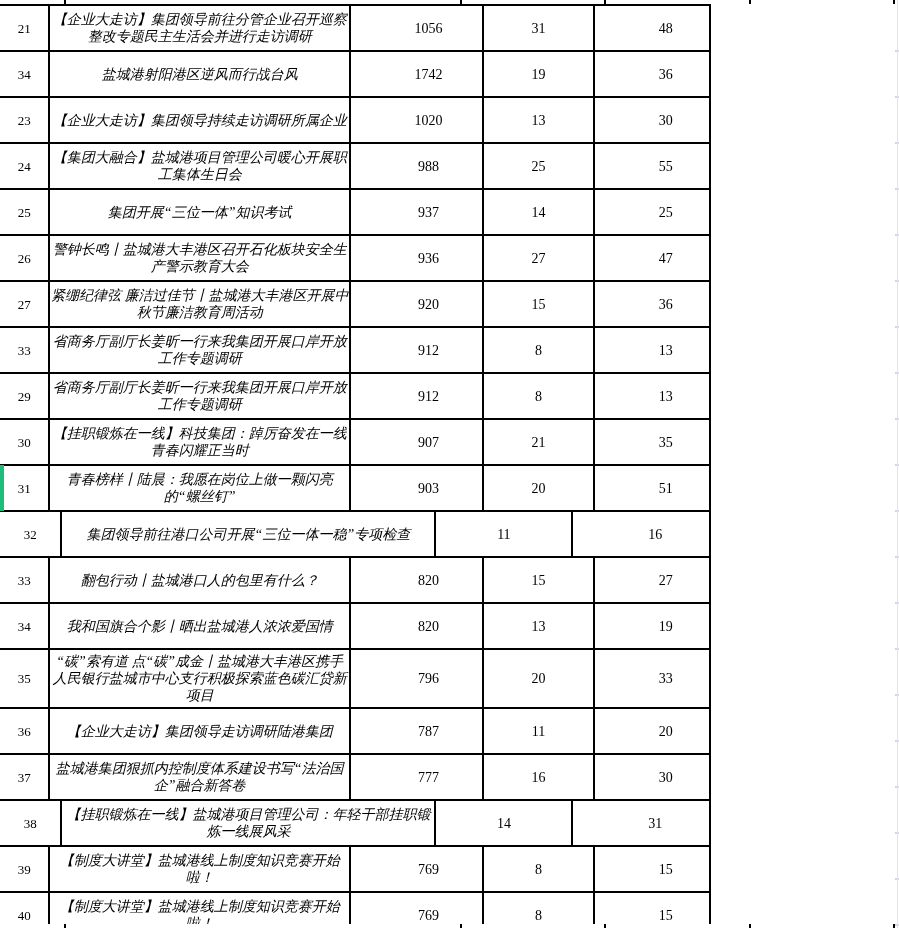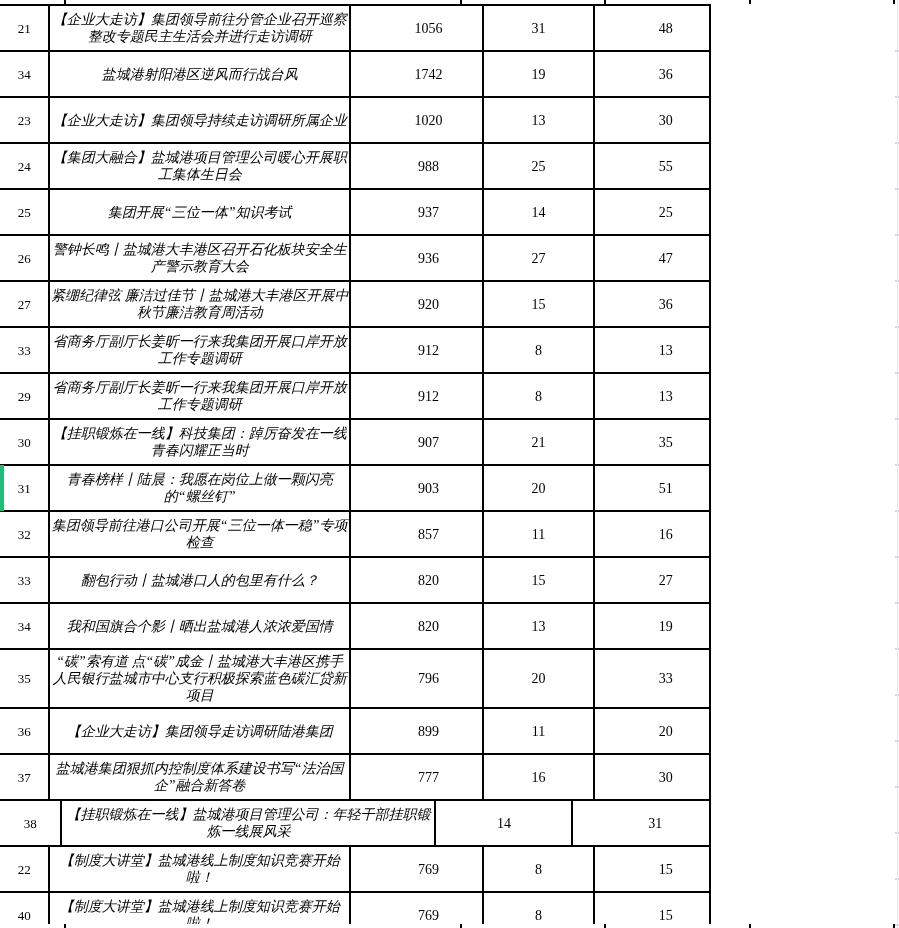--- a/index.html
+++ b/index.html
@@ -142,21 +142,20 @@
     <div class="cell c-no">31</div>
     <div class="cell c-title">青春榜样丨陆晨：我愿在岗位上做一颗闪亮的“螺丝钉”</div>
     <div class="cell c-v1">903</div>
     <div class="cell c-v2">20</div>
     <div class="cell c-v3">51</div>
   <div class="row-marker"></div>
       </div>
       <div class="row">
     <div class="cell c-no">32</div>
     <div class="cell c-title">集团领导前往港口公司开展“三位一体一稳”专项检查</div>
-    <div class="cell c-v1">857</div>
     <div class="cell c-v2">11</div>
     <div class="cell c-v3">16</div>
   </div>
       <div class="row">
     <div class="cell c-no">33</div>
     <div class="cell c-title">翻包行动丨盐城港口人的包里有什么？</div>
     <div class="cell c-v1">820</div>
     <div class="cell c-v2">15</div>
     <div class="cell c-v3">27</div>
   </div>
@@ -170,39 +169,39 @@
       <div class="row">
     <div class="cell c-no">35</div>
     <div class="cell c-title">“碳”索有道 点“碳”成金丨盐城港大丰港区携手人民银行盐城市中心支行积极探索蓝色碳汇贷新项目</div>
     <div class="cell c-v1">796</div>
     <div class="cell c-v2">20</div>
     <div class="cell c-v3">33</div>
   </div>
       <div class="row">
     <div class="cell c-no">36</div>
     <div class="cell c-title">【企业大走访】集团领导走访调研陆港集团</div>
-    <div class="cell c-v1">899</div>
+    <div class="cell c-v1">787</div>
     <div class="cell c-v2">11</div>
     <div class="cell c-v3">20</div>
   </div>
       <div class="row">
     <div class="cell c-no">37</div>
     <div class="cell c-title">盐城港集团狠抓内控制度体系建设书写“法治国企”融合新答卷</div>
     <div class="cell c-v1">777</div>
     <div class="cell c-v2">16</div>
     <div class="cell c-v3">30</div>
   </div>
       <div class="row">
     <div class="cell c-no">38</div>
     <div class="cell c-title">【挂职锻炼在一线】盐城港项目管理公司：年轻干部挂职锻炼一线展风采</div>
     <div class="cell c-v2">14</div>
     <div class="cell c-v3">31</div>
   </div>
       <div class="row">
-    <div class="cell c-no">22</div>
+    <div class="cell c-no">39</div>
     <div class="cell c-title">【制度大讲堂】盐城港线上制度知识竞赛开始啦！</div>
     <div class="cell c-v1">769</div>
     <div class="cell c-v2">8</div>
     <div class="cell c-v3">15</div>
   </div>
       <div class="row">
     <div class="cell c-no">40</div>
     <div class="cell c-title">【制度大讲堂】盐城港线上制度知识竞赛开始啦！</div>
     <div class="cell c-v1">769</div>
     <div class="cell c-v2">8</div>

